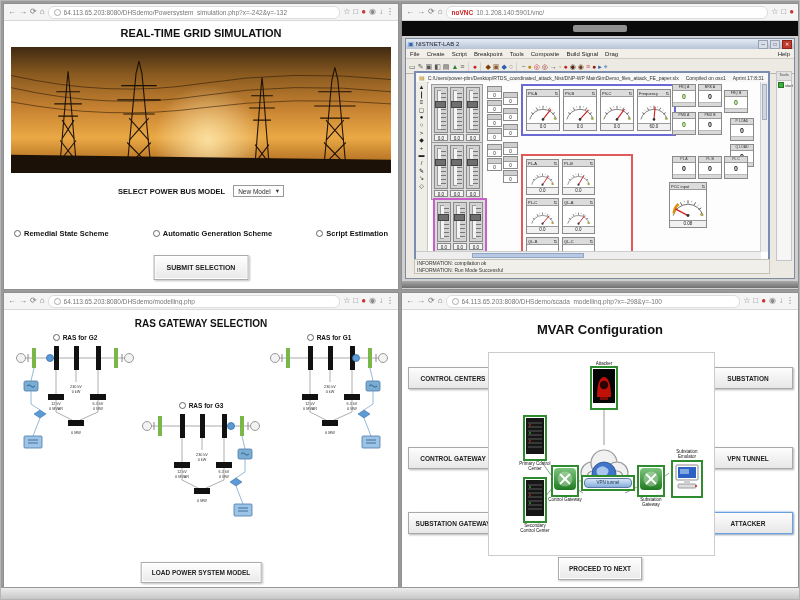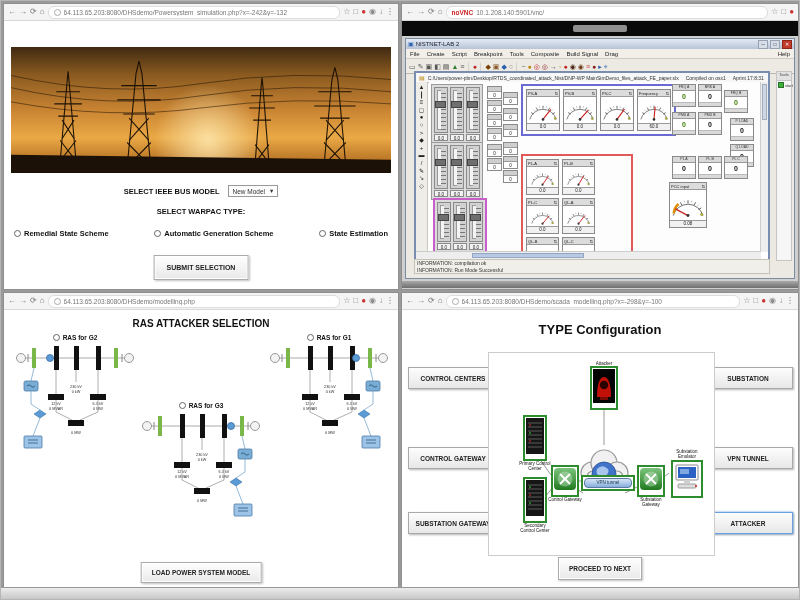--- a/index.html
+++ b/index.html
@@ -125,20 +125,21 @@
       <span class="righticons ricons">
           <span class="cicon" style="color: rgb(138, 138, 138);">☆</span>
           <span class="cicon" style="color: rgb(138, 138, 138);">□</span>
           <span class="cicon" style="color: rgb(204, 51, 51);">●</span>
           <span class="cicon" style="color: rgb(138, 138, 138);">◉</span>
           <span class="cicon" style="color: rgb(138, 138, 138);">↓</span>
           <span class="cicon" style="color: rgb(102, 102, 102);">⋮</span>
         </span>
     </div>
     <div class="w1body">
+      <div class="pgtitle">REAL-TIME GRID SIMULATION</div>
       <div class="hero">
         <svg viewBox="0 0 386 124" preserveAspectRatio="none">
           <defs>
             <linearGradient id="sky" x1="0" y1="0" x2="0" y2="1">
               <stop offset="0" stop-color="#3f2a12"></stop>
                 <stop offset="0.22" stop-color="#8a5a20"></stop>
               <stop offset="0.5" stop-color="#c98432"></stop>
                 <stop offset="0.72" stop-color="#eaa945"></stop>
               <stop offset="0.9" stop-color="#b97526"></stop>
                 <stop offset="1" stop-color="#6b3f14"></stop>
@@ -166,39 +167,38 @@
             <path d="M244,48 H266 M242,60 H268 M246,72 H264"></path>
             <path d="M248,114 L262,96 M262,114 L248,96"></path>
             <path d="M318,116 L326,32 M340,116 L332,32 M326,32 L329,20 L332,32"></path>
             <path d="M312,44 H346 M308,58 H350 M314,70 H344"></path>
             <path d="M318,116 L340,94 M340,116 L318,94 M320,92 L338,72 M338,92 L320,72"></path>
           </g>
           <path d="M0,106 L386,111 L386,124 L0,124 Z" fill="#1c1106"></path>
         </svg>
       </div>
       <div class="selrow">
-        <span>SELECT IEEE BUS MODEL</span>
+        <span>SELECT POWER BUS MODEL</span>
         <span class="select">
             <span>New Model</span>
             <span>▾</span>
           </span>
       </div>
-      <div class="warpac">SELECT WARPAC TYPE:</div>
       <div class="radios" id="w1-radios">
           <span class="radioopt">
             <span class="radio"></span>
             <span class="radiolabel">Remedial State Scheme</span>
           </span>
           <span class="radioopt">
             <span class="radio"></span>
             <span class="radiolabel">Automatic Generation Scheme</span>
           </span>
           <span class="radioopt">
             <span class="radio"></span>
-            <span class="radiolabel">State Estimation</span>
+            <span class="radiolabel">Script Estimation</span>
           </span>
         </div>
       <div class="bigbtn">SUBMIT SELECTION</div>
     </div>
   </div>
 
   <div class="win" id="w2">
     <div class="btb">
       <span class="navicons righticons">
           <span class="cicon">←</span>
@@ -754,21 +754,21 @@
       <span class="righticons ricons">
           <span class="cicon" style="color: rgb(138, 138, 138);">☆</span>
           <span class="cicon" style="color: rgb(138, 138, 138);">□</span>
           <span class="cicon" style="color: rgb(204, 51, 51);">●</span>
           <span class="cicon" style="color: rgb(138, 138, 138);">◉</span>
           <span class="cicon" style="color: rgb(138, 138, 138);">↓</span>
           <span class="cicon" style="color: rgb(102, 102, 102);">⋮</span>
         </span>
     </div>
     <div class="w3body" id="w3-body">
-      <div class="pgtitle">RAS ATTACKER SELECTION</div>
+      <div class="pgtitle">RAS GATEWAY SELECTION</div>
       <div class="bigbtn">LOAD POWER SYSTEM MODEL</div>
     <div class="diag" style="left: 6px; top: 24px;"><div class="dlabel">
             <span class="radio"></span>
             <span>RAS for G2</span>
           </div><svg viewBox="0 0 130 150" width="130" height="150">
             <line x1="6" y1="16" x2="124" y2="16" stroke="#aaa" stroke-width="1"></line>
             <circle cx="11" cy="16" r="4.5" fill="#f2f2f2" stroke="#999" stroke-width="1"></circle>
             <circle cx="119" cy="16" r="4.5" fill="#f2f2f2" stroke="#999" stroke-width="1"></circle>
             <line x1="18" y1="12" x2="18" y2="20" stroke="#888" stroke-width="1"></line>
             <line x1="112" y1="12" x2="112" y2="20" stroke="#888" stroke-width="1"></line>
@@ -898,21 +898,21 @@
       <span class="righticons ricons">
           <span class="cicon" style="color: rgb(138, 138, 138);">☆</span>
           <span class="cicon" style="color: rgb(138, 138, 138);">□</span>
           <span class="cicon" style="color: rgb(204, 51, 51);">●</span>
           <span class="cicon" style="color: rgb(138, 138, 138);">◉</span>
           <span class="cicon" style="color: rgb(138, 138, 138);">↓</span>
           <span class="cicon" style="color: rgb(102, 102, 102);">⋮</span>
         </span>
     </div>
     <div class="w4body">
-      <div class="pgtitle">TYPE Configuration</div>
+      <div class="pgtitle">MVAR Configuration</div>
       <div id="w4-leftbtns">
           <div class="sbtn" style="left: 6px; top: 57px;">CONTROL CENTERS</div>
           <div class="sbtn" style="left: 6px; top: 137px;">CONTROL GATEWAY</div>
           <div class="sbtn" style="left: 6px; top: 202px;">SUBSTATION GATEWAY</div>
         </div>
       <div id="w4-rightbtns">
           <div class="sbtn" style="left: 301px; top: 57px;">SUBSTATION</div>
           <div class="sbtn" style="left: 301px; top: 137px;">VPN TUNNEL</div>
           <div class="sbtn focus" style="left: 301px; top: 202px;">ATTACKER</div>
         </div>

